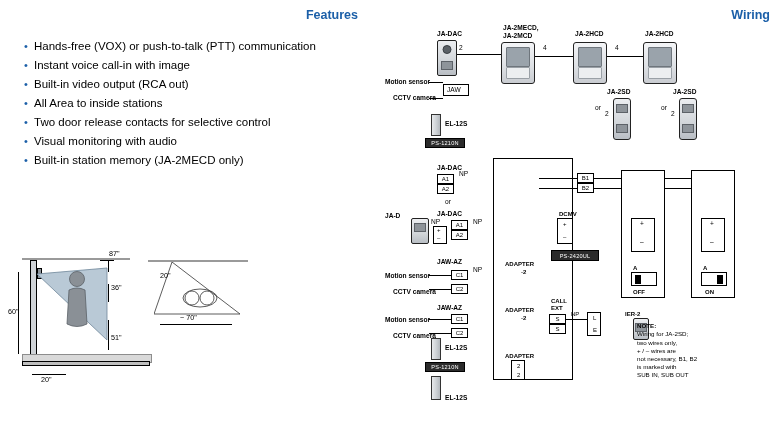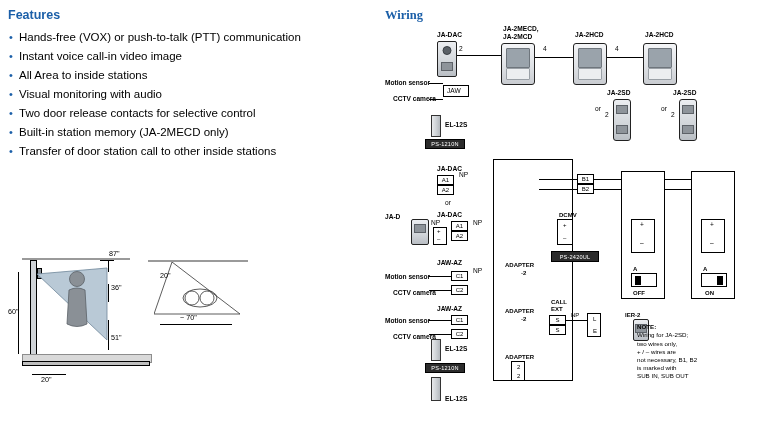--- a/index.html
+++ b/index.html
@@ -2,40 +2,40 @@
 <html><head>
 <meta charset="utf-8">
 <style>
   html,body{margin:0;padding:0;}
   body{
     width:774px;height:437px;background:#ffffff;
     font-family:"Liberation Sans", sans-serif;
     color:#000;overflow:hidden;position:relative;
   }
   .sec-title{
-    color:#1b5fa8;font-weight:bold;font-size:12.5px;
+    color:#1b5fa8;font-weight:bold;font-size:12.5px;text-align:right;
   }
   
   #features{position:absolute;left:8px;top:8px;width:350px;}
   #features .sec-title{margin-bottom:6px;}
-  ul.feat{list-style:none;margin:0;padding:0;}
+  ul.feat{list-style:none;margin:15px;padding:0;}
   ul.feat li{
     font-size:11.5px;line-height:19px;padding-left:11px;position:relative;
     white-space:nowrap;
   }
   ul.feat li:before{
     content:"•";position:absolute;left:1px;top:0;color:#1b5fa8;font-size:11px;
   }
   #camera-view{position:absolute;left:8px;top:242px;width:360px;}
   #camera-view .sec-title{margin-bottom:8px;}
   #cv-canvas{position:relative;width:360px;height:160px;}
 
   
   #wiring{position:absolute;left:385px;top:8px;width:385px;height:420px;}
-  #wiring .sec-title{margin-bottom:0;font-family:Liberation Serif, serif;}
+  #wiring .sec-title{margin-bottom:0;}
   #w-canvas{position:relative;width:385px;height:400px;}
 
   
   .lbl{position:absolute;font-size:6.6px;line-height:8px;white-space:nowrap;}
   .lbl.b{font-weight:bold;}
   .lbl.t7{font-size:7.2px;}
   .lbl.t6{font-size:6px;}
   .box{position:absolute;border:1px solid #000;box-sizing:border-box;background:#fff;}
   .hl{position:absolute;background:#000;height:1px;}
   .vl{position:absolute;background:#000;width:1px;}
@@ -76,26 +76,26 @@
   .bigbox{position:absolute;border:1.2px solid #000;box-sizing:border-box;background:#fff;}
   .floor{position:absolute;background:#d9d9d9;border:1px solid #8d8d8d;}
 </style>
 </head>
 <body>
 
 <div id="features">
   <div class="sec-title">Features</div>
   <ul class="feat">
     <li>Hands-free (VOX) or push-to-talk (PTT) communication</li>
-    <li>Instant voice call-in video image</li>
+    <li>Instant voice call-in with image</li>
+    <li>Built-in video output (RCA out)</li>
     <li>All Area to inside stations</li>
+    <li>Two door release contacts for selective control</li>
     <li>Visual monitoring with audio</li>
-    <li>Two door release contacts for selective control</li>
     <li>Built-in station memory (JA-2MECD only)</li>
-    <li>Transfer of door station call to other inside stations</li>
   </ul>
 </div>
 
 <div id="camera-view">
   <div id="cv-canvas">
 
     <div class="hl" style="left:14px;top:16px;width:108px;height:2px;background:#9a9a9a;"></div>
 
     <div class="box" style="left:22px;top:18px;width:7px;height:96px;background:#cfd3d7;"></div>
 

